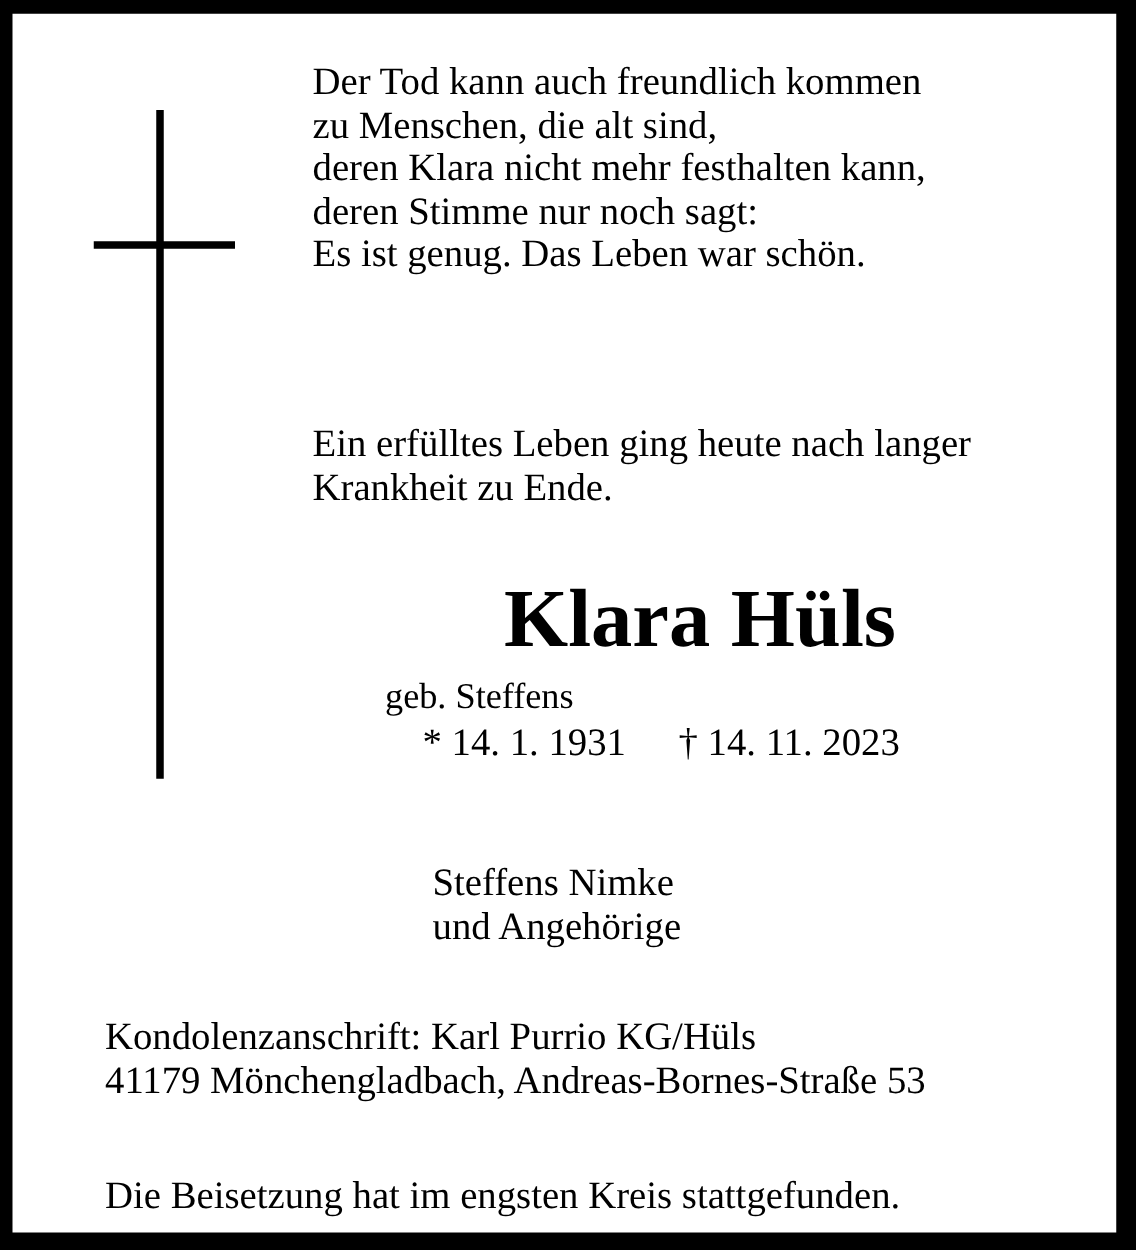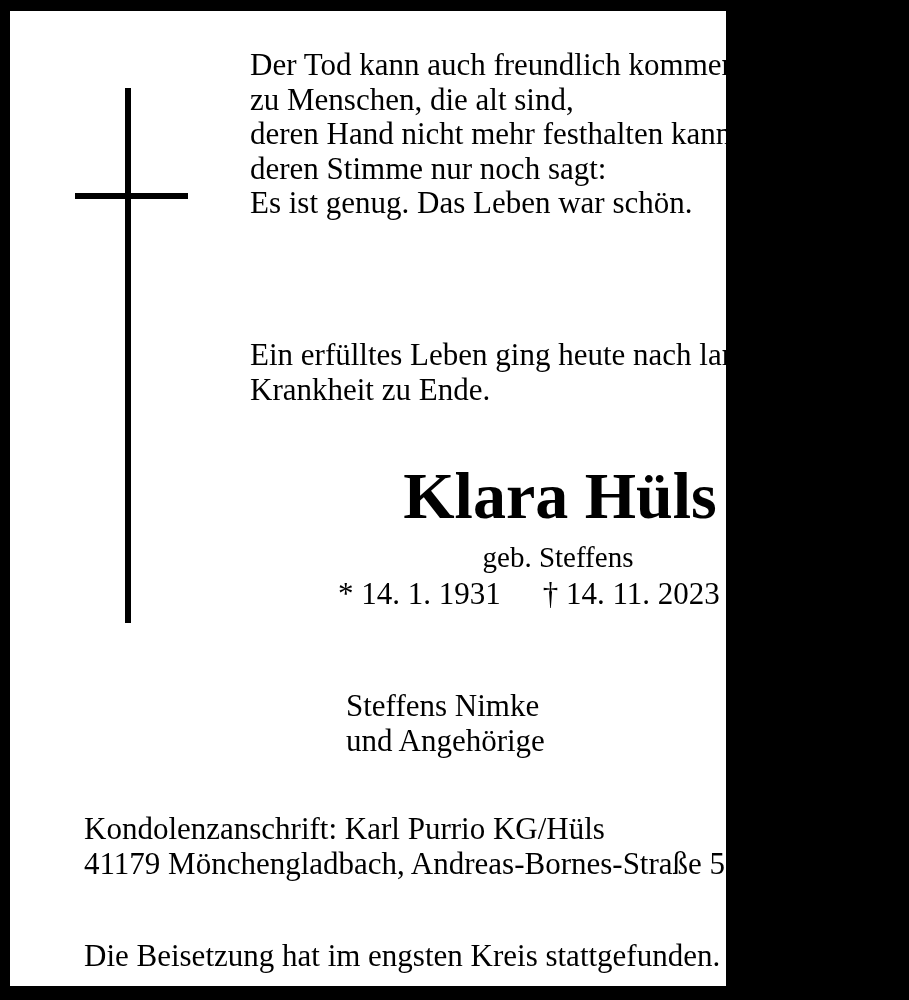--- a/index.html
+++ b/index.html
@@ -1,42 +1,42 @@
 <!DOCTYPE html>
 <html><head>
 <meta charset="utf-8">
 <style>
   html, body { margin:0; padding:0; background:#000; }
   body { width:909px; height:1000px; position:relative; overflow:hidden; font-family:"Liberation Serif", serif; color:#000; }
-  .frame { position:absolute; left:10px; top:11px; width:716px; height:975px; background:#fff; }
+  .frame { position:absolute; left:10px; top:11px; width:883px; height:975px; background:#fff; }
   .cross-v { position:absolute; left:115px; top:77px; width:6px; height:535px; background:#000; }
   .cross-h { position:absolute; left:65px; top:182px; width:113px; height:6px; background:#000; }
   .t { position:absolute; font-size:31px; line-height:34.5px; white-space:nowrap; }
   .poem { left:240px; top:37px; }
   .intro { left:240px; top:327px; }
   .name { position:absolute; left:0; width:1100px; text-align:center; top:447px; font-size:66px; font-weight:bold; line-height:76px; white-space:nowrap; }
-  .geb { position:absolute; left:298px; width:500px; text-align:center; top:530px; font-size:29px; line-height:32px; }
+  .geb { position:absolute; left:298px; width:500px; top:530px; font-size:29px; line-height:32px; }
   .dates { position:absolute; left:328px; top:565px; font-size:31px; line-height:36px; white-space:nowrap; }
   .dates .d2 { margin-left:42px;margin-top:40px; }
   .family { left:336px; top:678px; }
   .address { left:74px; top:801px; }
   .burial { left:74px; top:928px; }
   .line { display:block; }
 </style>
 </head>
 <body>
 
 <div class="frame">
   <div class="cross-v"></div>
   <div class="cross-h"></div>
 
   <div class="t poem">
     <span class="line">Der Tod kann auch freundlich kommen</span>
     <span class="line">zu Menschen, die alt sind,</span>
-    <span class="line">deren Hand nicht mehr festhalten kann,</span>
+    <span class="line">deren Klara nicht mehr festhalten kann,</span>
     <span class="line">deren Stimme nur noch sagt:</span>
     <span class="line">Es ist genug. Das Leben war schön.</span>
   </div>
 
   <div class="t intro">
     <span class="line">Ein erfülltes Leben ging heute nach langer</span>
     <span class="line">Krankheit zu Ende.</span>
   </div>
 
   <div class="name">Klara Hüls</div>

